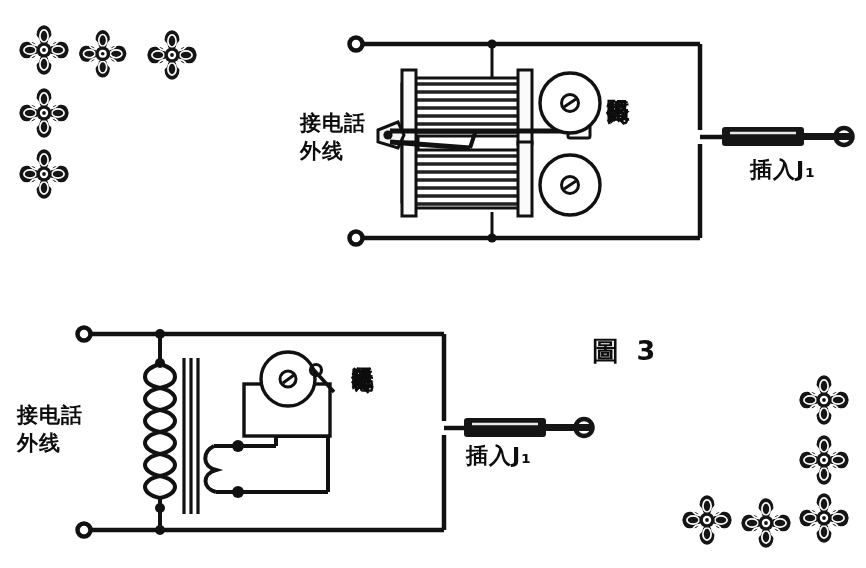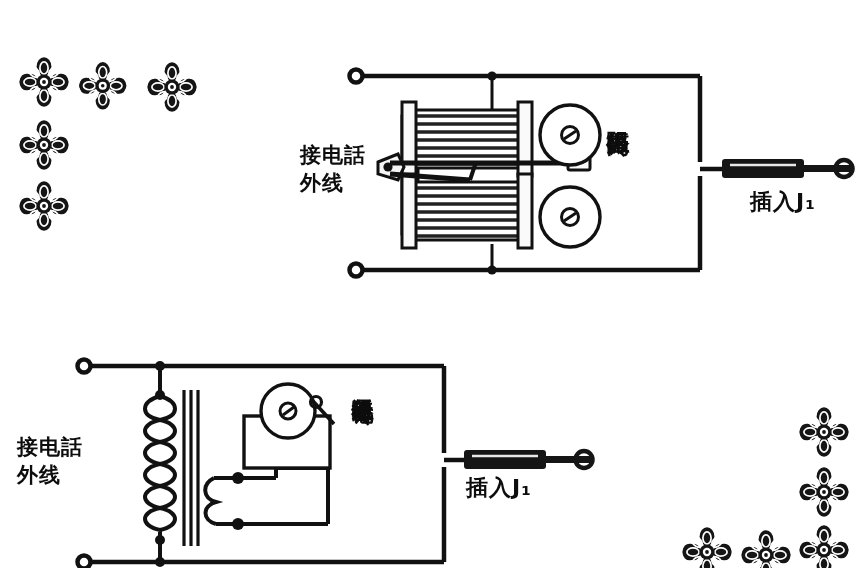--- a/index.html
+++ b/index.html
@@ -1,18 +1,18 @@
 <!DOCTYPE html>
 <html><head>
 <meta charset="utf-8">
 <style>
   html,body{margin:0;padding:0;background:#ffffff;}
   body{width:866px;height:568px;position:relative;overflow:hidden;
        font-family:"DejaVu Sans","Liberation Sans",sans-serif;color:#111;}
-  .stage{position:absolute;left:0;top:0;width:866px;height:504px;margin-top:32px;}
+  .stage{position:absolute;left:0;top:0;width:866px;height:504px;}
   .abs{position:absolute;}
   .cn{font-family:"DejaVu Sans","Liberation Sans",sans-serif;color:#0d0d0d;font-weight:700;}
   .vtext{writing-mode:vertical-rl;text-orientation:upright;line-height:1.02;letter-spacing:1px;}
   .htext{line-height:1.12;letter-spacing:1px;}
   svg{display:block;overflow:visible;}
 </style>
 </head>
 <body>
 
 <div class="stage">
@@ -282,14 +282,17 @@
   <div class="abs cn htext" style="left:17px;top:432px;font-size:21px;">
     <span>外线</span>
   </div>
   <div class="abs cn vtext" style="left:351px;top:348px;font-size:22px;height:165px;">
     <span>普通低阻电铃</span>
   </div>
   <div class="abs cn htext" style="left:466px;top:444px;font-size:22px;">
     <span>插入J₁</span>
   </div>
 
+  <div class="abs cn htext" style="left:592px;top:336px;font-size:27px;letter-spacing:4px;">
+    <span>圖 3</span>
+  </div>
 
 </div>
 
 </body></html>

